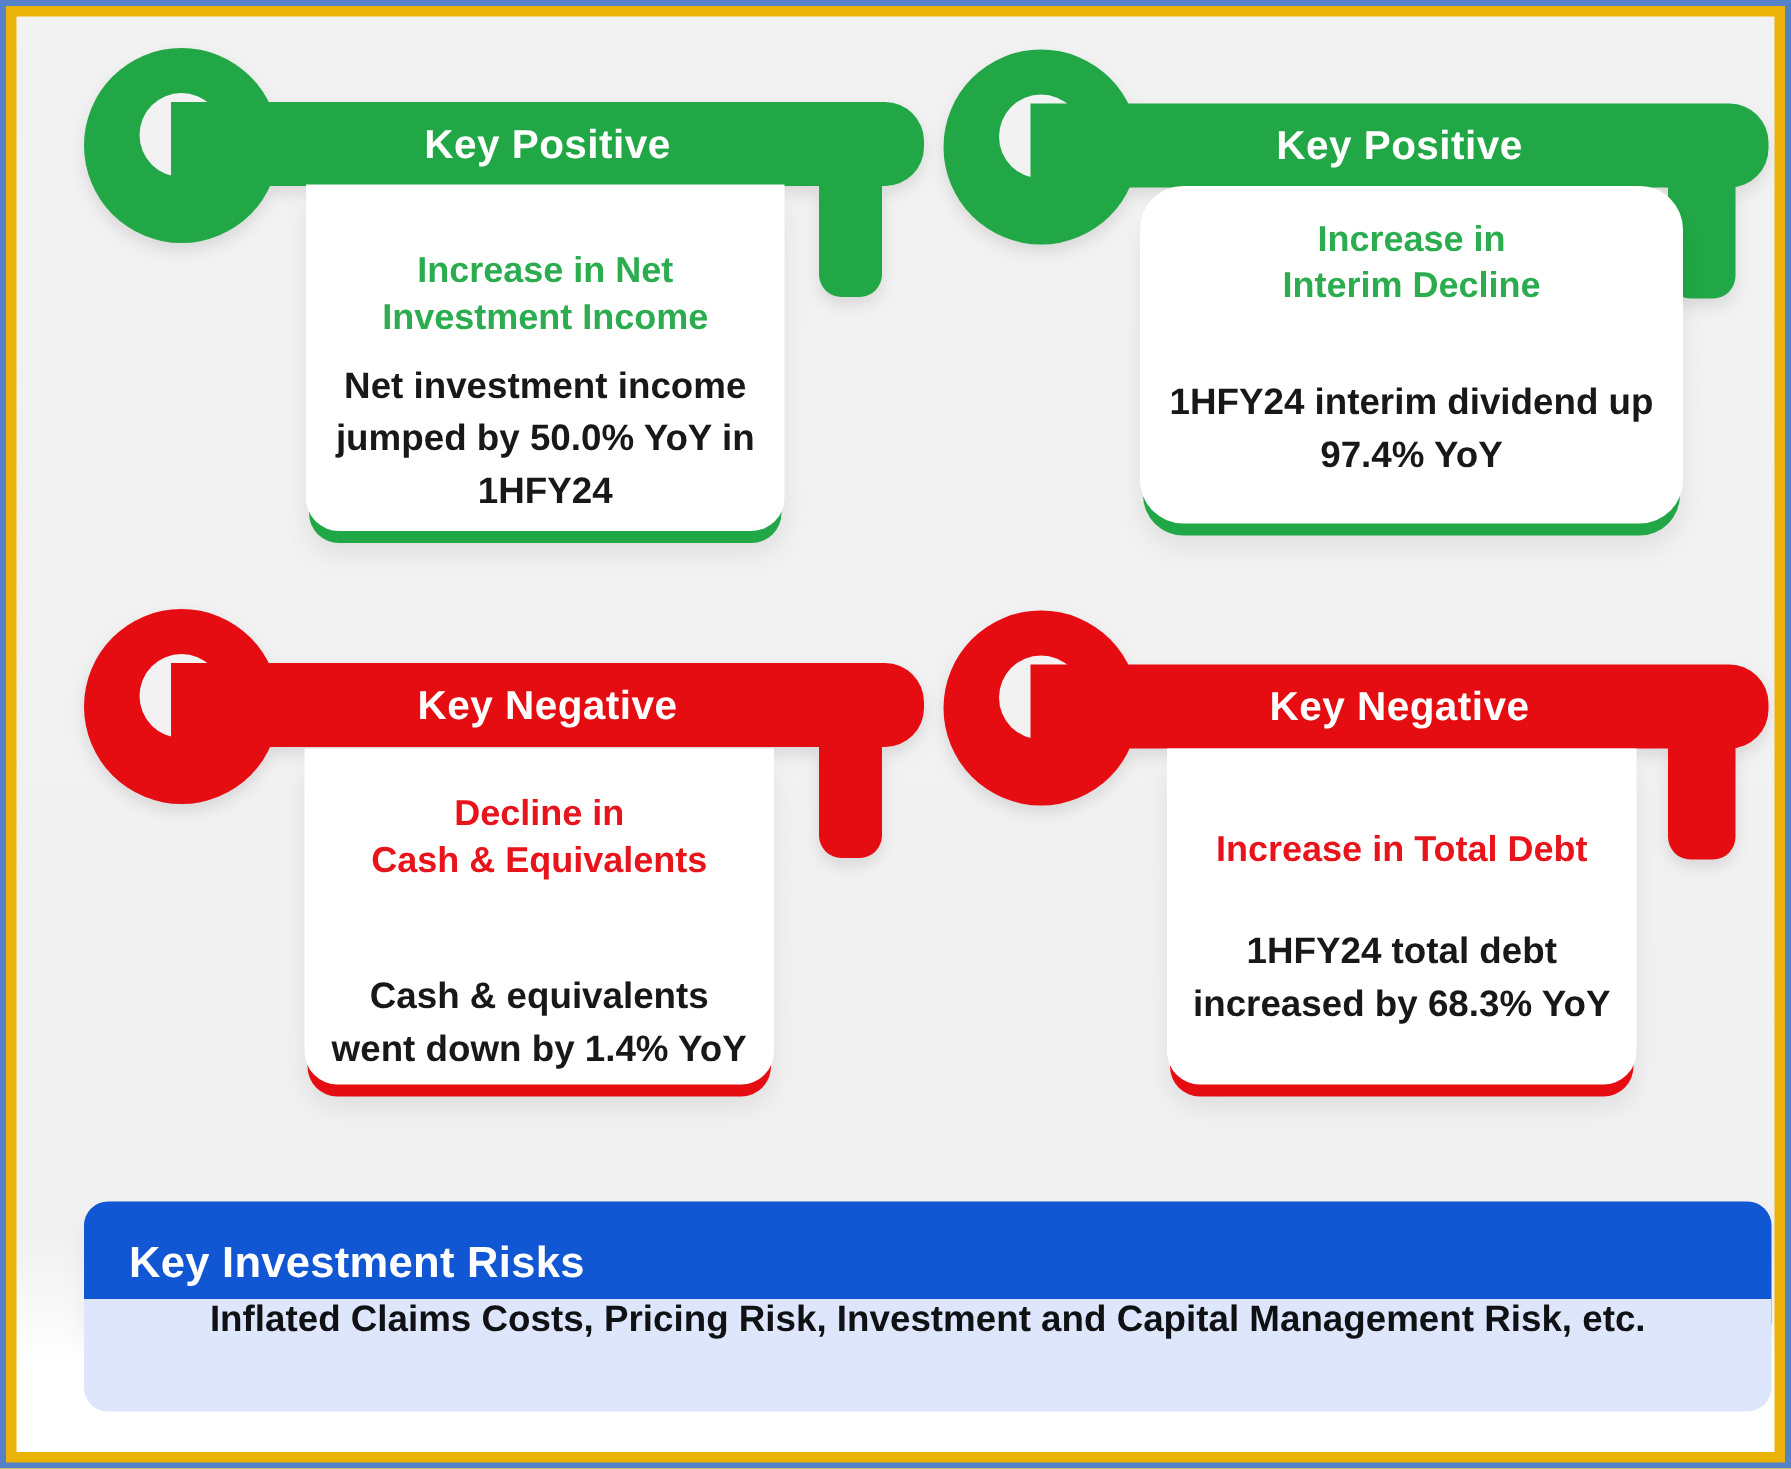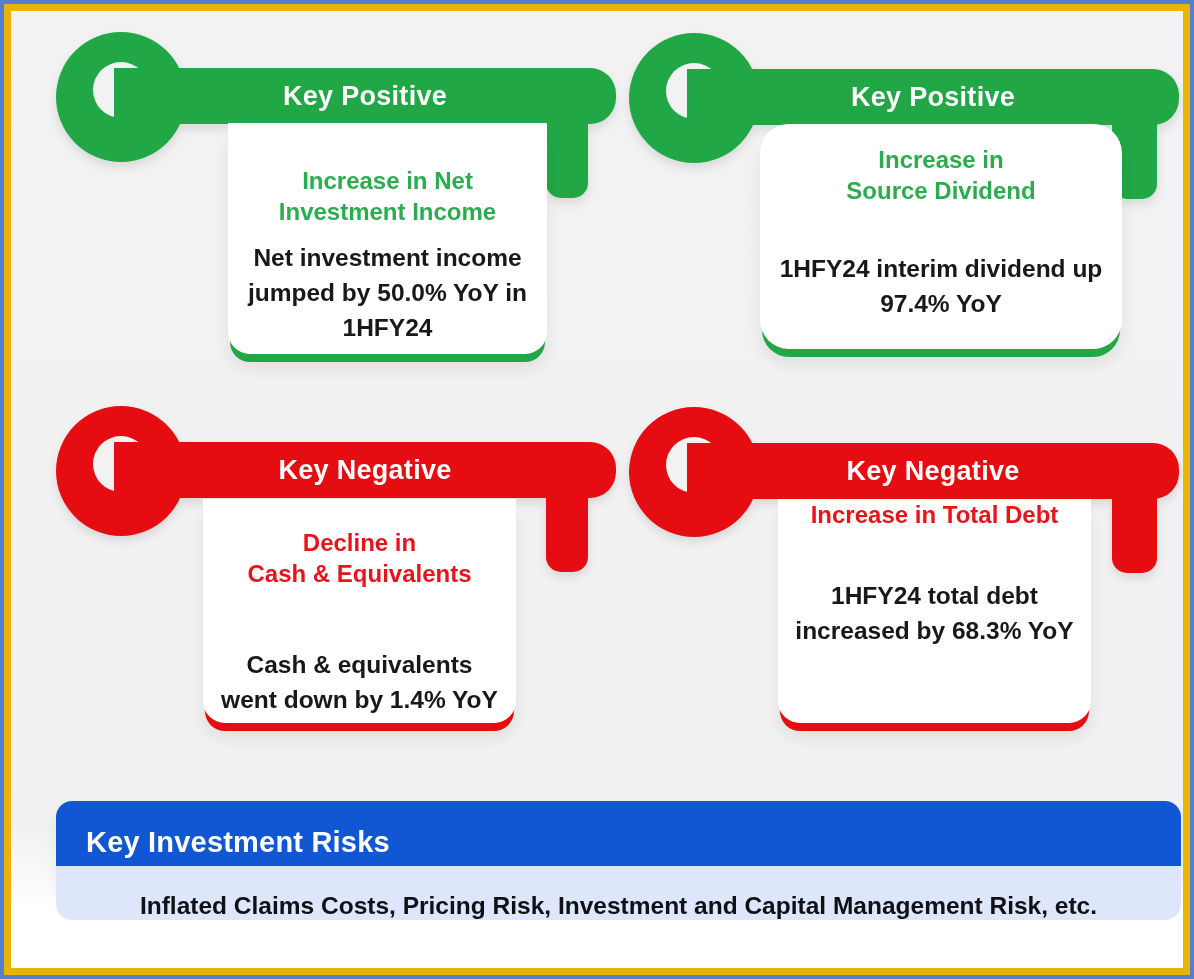--- a/index.html
+++ b/index.html
@@ -74,40 +74,40 @@
   .card.positive{box-shadow:0 10px 0 -2px var(--green),0 16px 16px rgba(0,0,0,0.07);}
   .card.negative{box-shadow:0 10px 0 -2px var(--red),0 16px 16px rgba(0,0,0,0.07);}
   .card-title{font-size:24px;font-weight:600;line-height:1.3;}
   .card-title span{display:block;}
   .positive .card-title{color:var(--green-text);}
   .negative .card-title{color:var(--red-text);}
   .card-body{
     font-size:24.5px;font-weight:bold;color:var(--text-dark);
     line-height:1.42;max-width:92%;
   }
-  .card1{left:193px;top:112px;width:319px;height:231px;padding-top:42px;gap:14px;margin-left:24px;}
+  .card1{left:193px;top:112px;width:319px;height:231px;padding-top:42px;gap:14px;}
   .card2{left:749px;top:113px;width:362px;height:225px;padding-top:20px;gap:46px;border-radius:29px;}
   .card3{left:192px;top:488px;width:313px;height:224px;padding-top:28px;gap:59px;}
-  .card4{left:767px;top:488px;width:313px;height:224px;gap:49px;}
+  .card4{left:767px;top:488px;width:313px;height:224px;padding-top:52px;gap:36px;}
 
   
   .risk-banner{
     position:absolute;left:45px;top:790px;width:1125px;height:82px;
     background:var(--banner-blue);
     border-radius:16px 16px 0 0;
     display:flex;align-items:center;
     padding-left:30px;
     box-shadow:0 10px 18px rgba(0,0,0,0.06);
   }
   .risk-banner-title{color:#fff;font-size:29px;font-weight:bold;letter-spacing:.2px;}
   .risk-box{
-    position:absolute;left:45px;top:855px;width:1125px;height:54px;
+    position:absolute;left:45px;top:855px;width:1125px;height:75px;
     background:var(--risk-bg);
     border-radius:0 0 16px 16px;
-    display:flex;align-items:flex-end;justify-content:center;
+    display:flex;align-items:flex-start;justify-content:center;
   }
   .risk-text{color:#101114;font-size:24.5px;font-weight:bold;}
 
   
   .footer-note{
     position:absolute;left:30px;top:938px;
     font-size:17.5px;font-weight:bold;font-style:italic;color:#141518;
   }
 </style>
 </head>
@@ -160,21 +160,21 @@
       <div class="card-title">
         <span>Increase in Net</span>
         <span>Investment Income</span>
       </div>
       <div class="card-body">Net investment income jumped by 50.0% YoY in 1HFY24</div>
     </div>
 
     <div class="card positive card2">
       <div class="card-title">
         <span>Increase in</span>
-        <span>Source Dividend</span>
+        <span>Interim Decline</span>
       </div>
       <div class="card-body">1HFY24 interim dividend up 97.4% YoY</div>
     </div>
 
     <div class="card negative card3">
       <div class="card-title">
         <span>Decline in</span>
         <span>Cash &amp; Equivalents</span>
       </div>
       <div class="card-body">Cash &amp; equivalents went down by 1.4% YoY</div>

